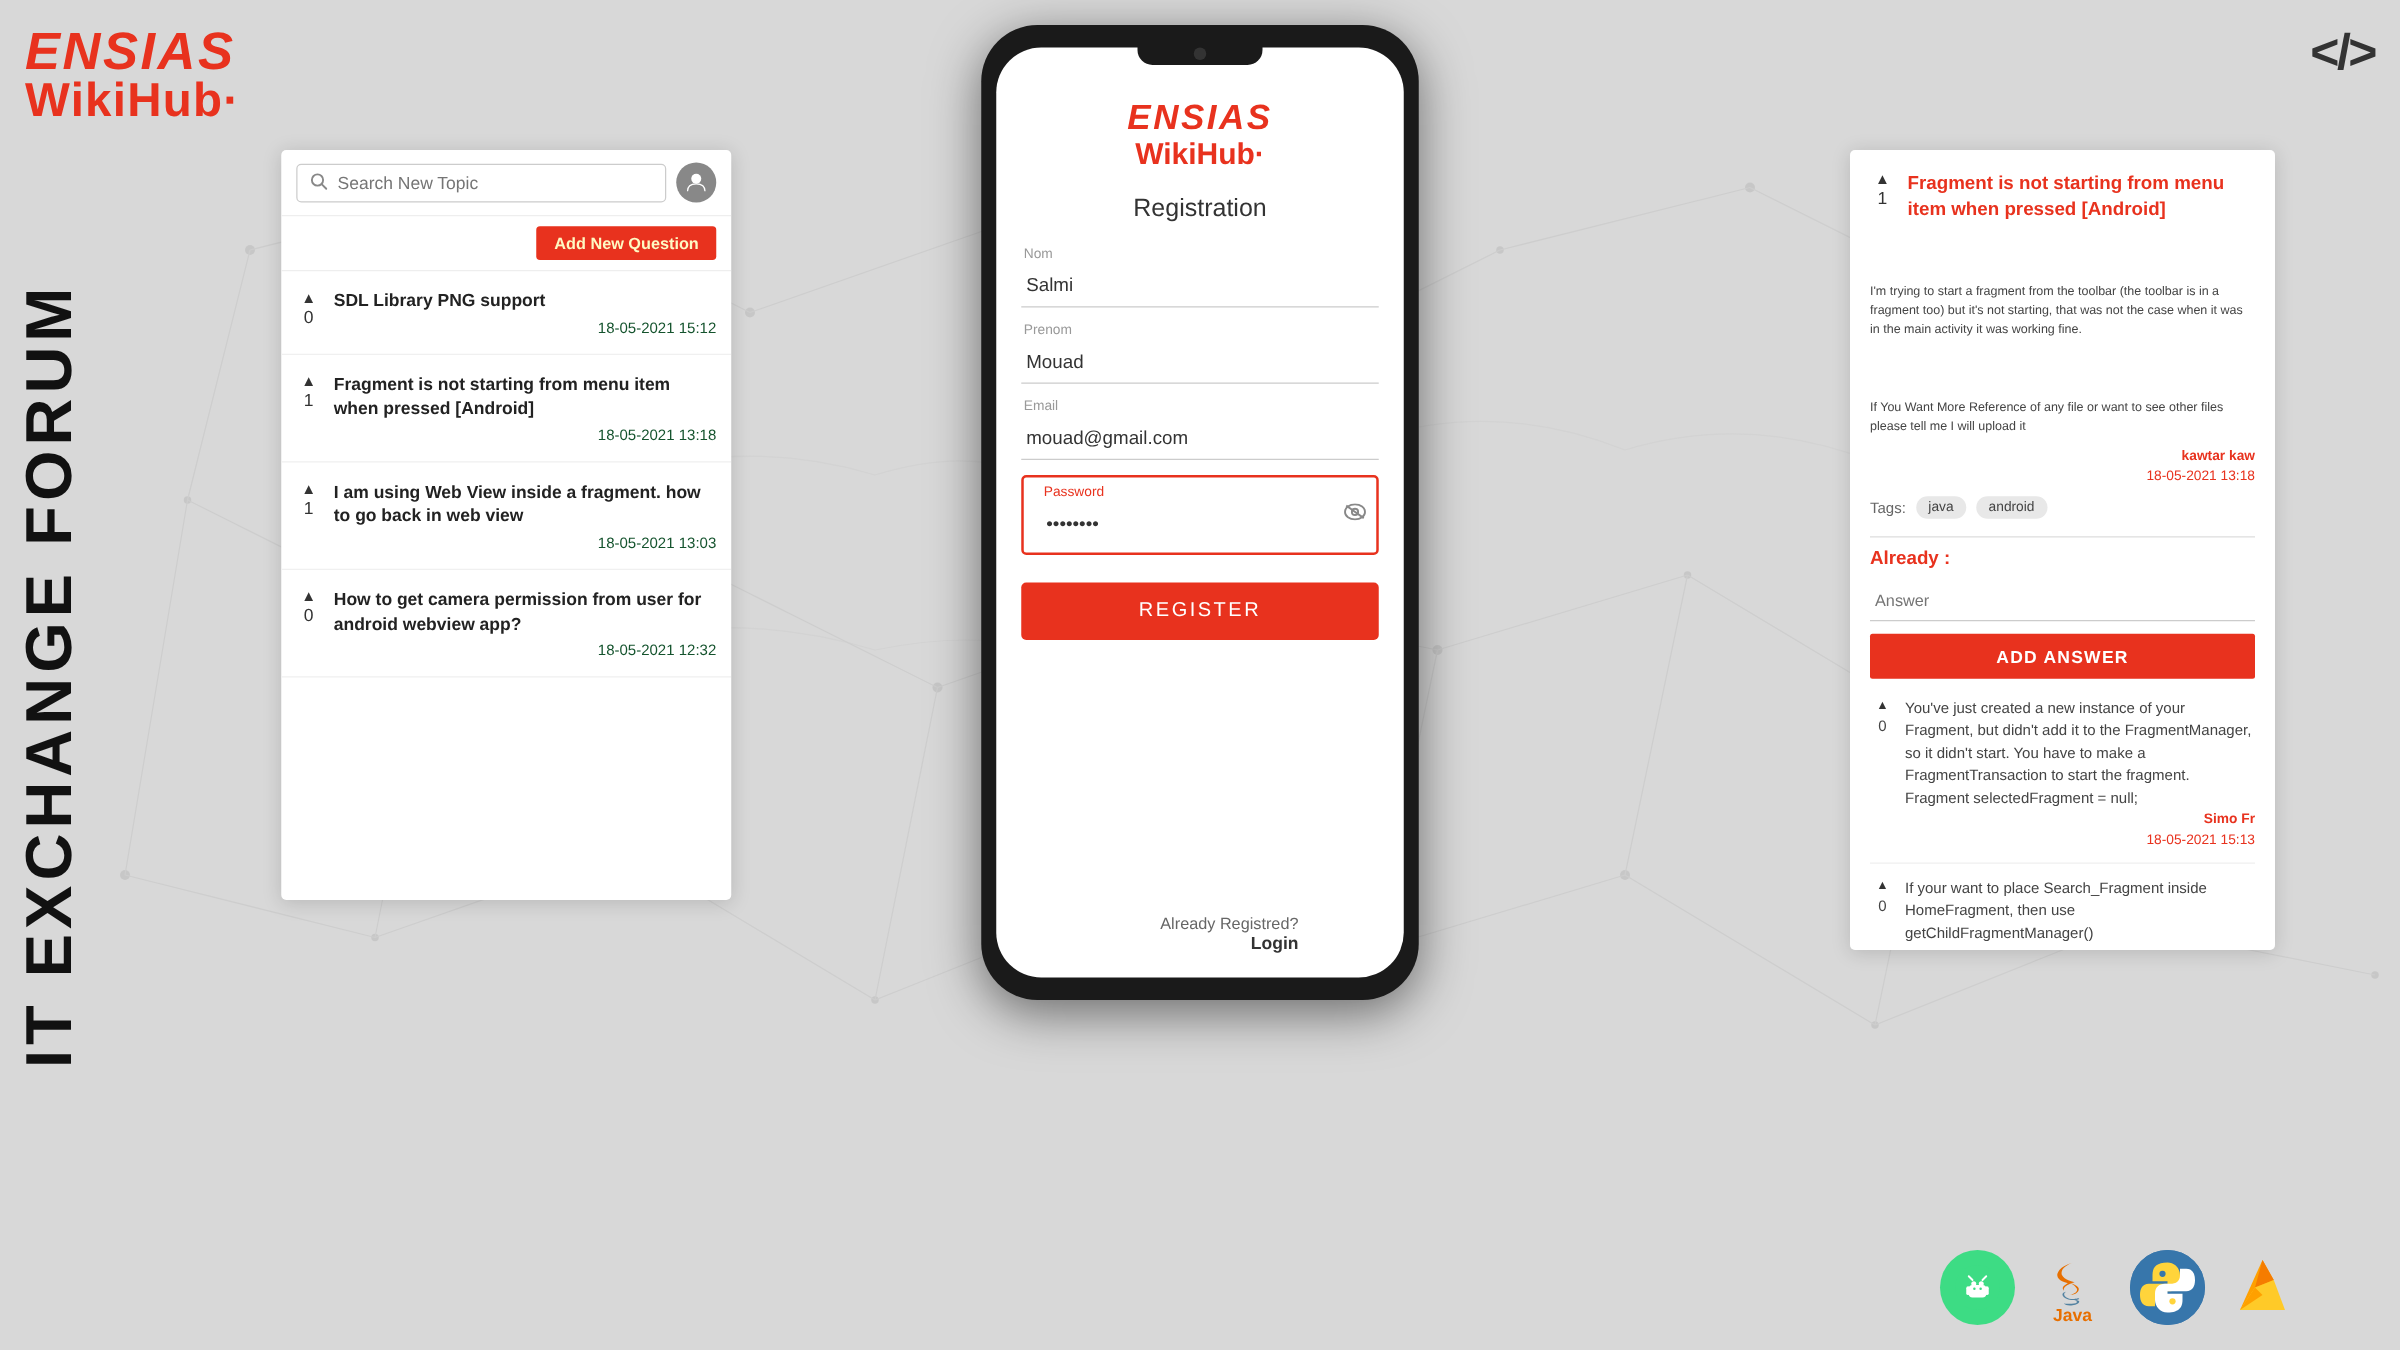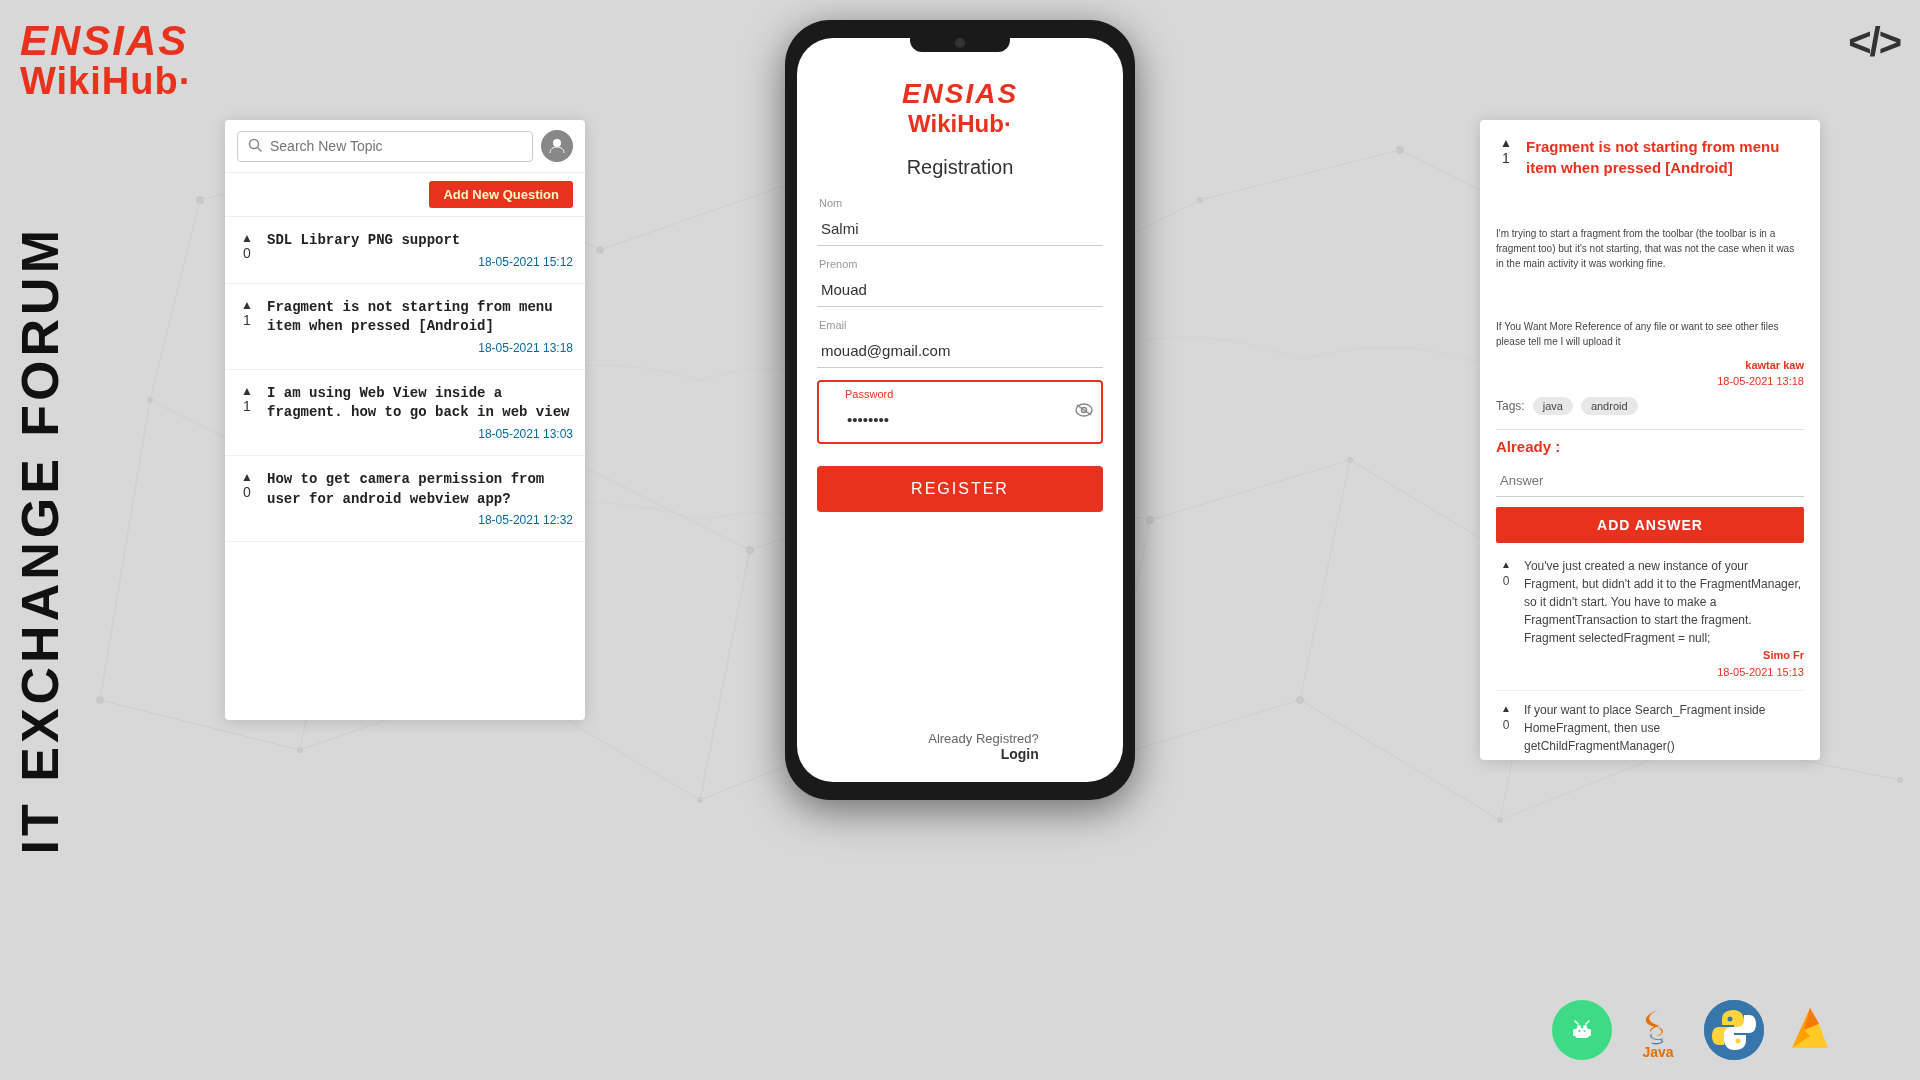--- a/index.html
+++ b/index.html
@@ -185,25 +185,24 @@
     }
     .item-content {
       flex: 1;
     }
     .item-title {
       font-size: 14px;
       font-weight: 600;
       color: #222;
       line-height: 1.4;
       margin-bottom: 4px;
-      font-family: Liberation Mono, monospace;
     }
     .item-date {
       font-size: 12px;
-      color: #0369a1;
+      color: #14532d;
       text-align: right;
     }
 
     
     .phone-mockup {
       position: absolute;
       left: 50%;
       top: 20px;
       transform: translateX(-50%);
       width: 350px;
@@ -304,21 +303,21 @@
       border: none;
       border-bottom: 1px solid #ccc;
       padding: 8px 4px;
       font-size: 15px;
       outline: none;
       color: #333;
     }
     .form-field.password-field {
       border: 2px solid #e8321e;
       border-radius: 4px;
-      padding: 6px 24px;
+      padding: 6px 14px;
     }
     .form-field.password-field label {
       color: #e8321e;
     }
     .form-field.password-field input {
       border-bottom: none;
     }
     .password-toggle {
       position: absolute;
       right: 8px;

